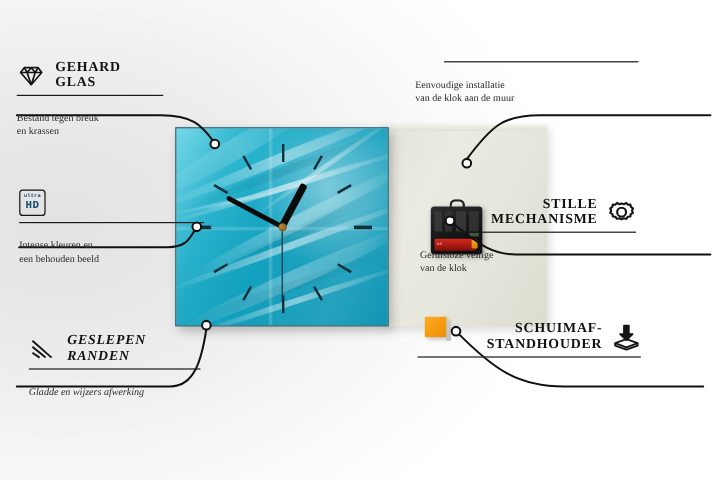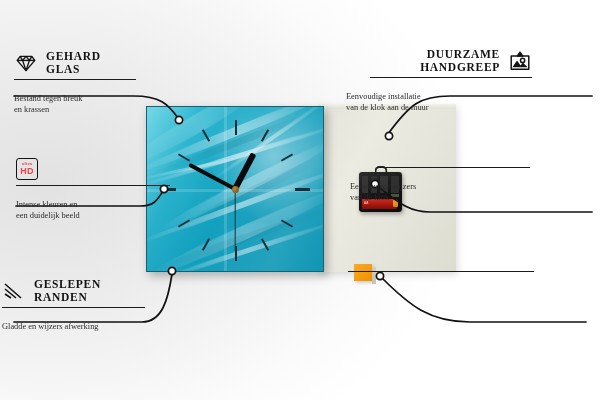--- a/index.html
+++ b/index.html
@@ -139,36 +139,36 @@
   .right .feat-head{ justify-content:flex-end; }
   .right .feat-title{ text-align:right; }
   .right .feat-desc{ }
 
   .icon { width:24px; height:24px; flex:0 0 24px; display:block; }
   .icon svg{ display:block; width:24px; height:24px; }
 
   
   #feature-tempered-glass { left:14px;  top:50px;  width:175px; }
   #feature-hd-print       { left:16px;  top:158px; width:172px; }
-  #feature-ground-edges   { left:2px;  top:278px; width:178px; }
+  #feature-ground-edges   { left:24px;  top:278px; width:178px;font-style:italic; }
   #feature-handle         { right:8px;  top:48px;  width:186px; }
   #feature-mechanism      { right:10px; top:164px; width:180px; }
   #feature-foam           { right:6px;  top:268px; width:196px; }
 
   #feature-tempered-glass .feat-rule{ width:122px; }
   #feature-hd-print       .feat-rule{ width:154px; }
   #feature-ground-edges   .feat-rule{ width:143px; }
   #feature-handle         .feat-rule{ width:162px; margin-left:auto; }
   #feature-mechanism      .feat-rule{ width:152px; margin-left:auto; }
   #feature-foam           .feat-rule{ width:186px; margin-left:auto; }
 
   .hd-box{
     width:22px; height:22px; border:1.6px solid #141414; border-radius:3px;
     display:flex; flex-direction:column; align-items:center; justify-content:center;
-    font-family:Liberation Sans, sans-serif; color:#ef4444; line-height:1;
+    font-family:Liberation Mono, monospace; color:#0c4a6e; line-height:1;
   }
   .hd-ultra{ font-size:4.4px; font-weight:700; letter-spacing:.2px; }
   .hd-hd{ font-size:9px; font-weight:700; letter-spacing:.3px; margin-top:.5px; }
 </style>
 </head>
 <body>
 
 <div id="stage">
 
   <div class="product" id="back-panel">
@@ -279,21 +279,21 @@
     <div class="feat-head">
       <span class="icon">
         <span class="hd-box">
           <span class="hd-ultra">ultra</span>
           <span class="hd-hd">HD</span>
         </span>
       </span>
     </div>
     <div class="feat-rule"></div>
     <div class="feat-desc">Intense kleuren en
-een duidelijk beeld</div>
+een behouden beeld</div>
   </div>
 
   <div class="feature left" id="feature-ground-edges">
     <div class="feat-head">
       <span class="icon">
         <svg viewBox="0 0 24 24">
             <g stroke="#141414" stroke-width="1.6" stroke-linecap="butt">
           <line x1="3" y1="5" x2="19" y2="19"></line>
           <line x1="3" y1="10" x2="14" y2="19"></line>
           <line x1="3" y1="15" x2="9" y2="19"></line>
@@ -301,42 +301,53 @@
           </svg>
       </span>
       <span class="feat-title">GESLEPEN
 RANDEN</span>
     </div>
     <div class="feat-rule"></div>
     <div class="feat-desc">Gladde en wijzers afwerking</div>
   </div>
 
   <div class="feature right" id="feature-handle">
-    <div class="feat-head">
-      <span class="feat-title">DUURZAME
-HANDGREEP</span>
+    <div class="feat-rule"></div>
+    <div class="feat-desc">Eenvoudige installatie
+van de klok aan de muur</div>
+  </div>
+
+  <div class="feature right" id="feature-mechanism">
+    <div class="feat-head">
+      <span class="feat-title">STILLE
+MECHANISME</span>
+      <span class="icon">
+        <svg viewBox="0 0 24 24">
+            <g fill="none" stroke="#141414" stroke-width="1.8" stroke-linejoin="round">
+          <path d="M12 3.4 L14.1 4.1 L15.8 2.9 L17.3 4.6 L19.3 4.4 L19.8 6.6 L21.5 7.7 L20.7 9.8 L21.4 11.9 L19.6 13 L19.3 15.1 L17.1 15.4 L15.9 17.2 L13.9 16.6 L12 17.6 L10.1 16.6 L8.1 17.2 L6.9 15.4 L4.7 15.1 L4.4 13 L2.6 11.9 L3.3 9.8 L2.5 7.7 L4.2 6.6 L4.7 4.4 L6.7 4.6 L8.2 2.9 L9.9 4.1 Z" transform="translate(0,1.4) scale(1,0.93)"></path>
+          <circle cx="12" cy="11.8" r="3.7"></circle>
+        </g>
+          </svg>
+      </span>
+    </div>
+    <div class="feat-rule"></div>
+    <div class="feat-desc">Geruisloze veilige
+van de klok</div>
+  </div>
+
+  <div class="feature right" id="feature-foam">
+    <div class="feat-head">
+      <span class="feat-title">SCHUIMAF-
+STANDHOUDER</span>
       <span class="icon">
         <svg viewBox="0 0 24 24">
             <g fill="none" stroke="#141414" stroke-width="1.5" stroke-linejoin="round">
-          <rect x="3.2" y="7" width="17.6" height="13.2"></rect>
-          <path d="M12 3.2 L9.4 7 H14.6 Z" fill="#141414"></path>
-          <path d="M4.4 18.2 L9 11.6 L12.6 16.4 L14.8 13.6 L19.6 18.2 Z" fill="#141414" stroke="none"></path>
-          <circle cx="14.6" cy="11.4" r="2.1"></circle>
+          <path d="M10 2.4 H14 V9.4 H17.2 L12 14.4 L6.8 9.4 H10 Z" fill="#141414"></path>
+          <path d="M12 13.6 L21.4 17 L12 20.4 L2.6 17 Z"></path>
+          <path d="M2.6 17 V19 L12 22.4 L21.4 19 V17"></path>
         </g>
           </svg>
       </span>
     </div>
     <div class="feat-rule"></div>
-    <div class="feat-desc">Eenvoudige installatie
-van de klok aan de muur</div>
-  </div>
-
-  <div class="feature right" id="feature-mechanism">
-    <div class="feat-rule"></div>
-    <div class="feat-desc">Eenvoudige wijzers
-van de klok</div>
-  </div>
-
-  <div class="feature right" id="feature-foam">
-    <div class="feat-rule"></div>
   </div>
 
 </div>
 
 </body></html>

